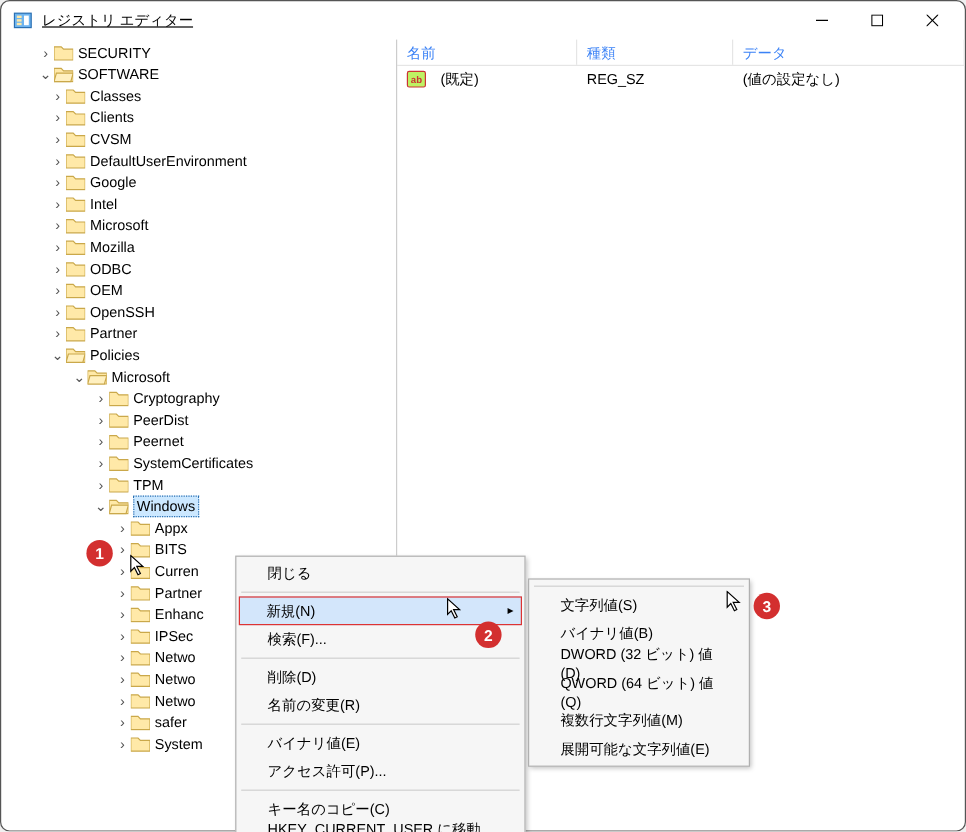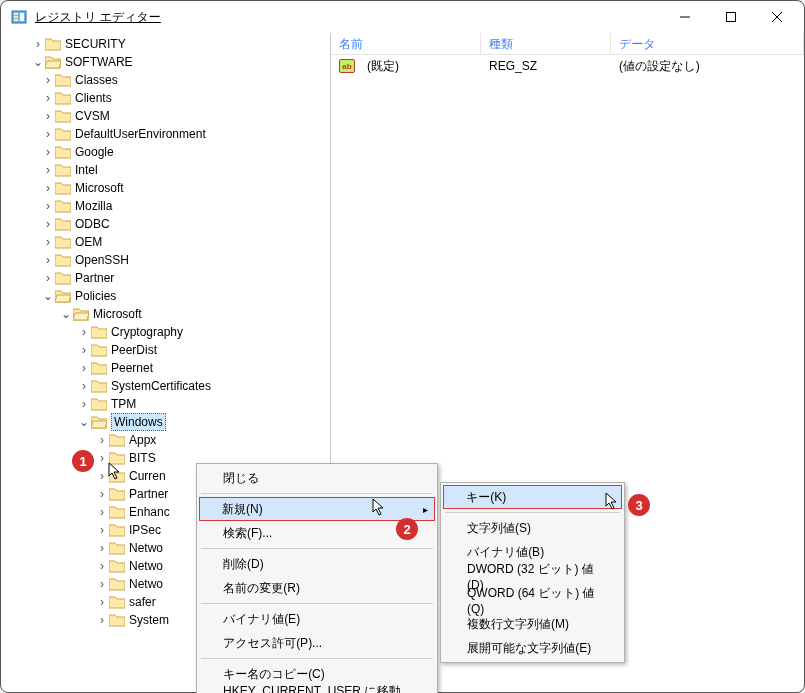--- a/index.html
+++ b/index.html
@@ -431,21 +431,20 @@
   <div class="item">名前の変更(R)</div>
   <div class="sep"></div>
   <div class="item">バイナリ値(E)</div>
   <div class="item">アクセス許可(P)...</div>
   <div class="sep"></div>
   <div class="item">キー名のコピー(C)</div>
   <div class="item">HKEY_CURRENT_USER に移動(T)</div>
 </div>
 
 <div class="ctxmenu submenu" style="left:440px; top:482px;">
-  <div class="item hl">キー(K)</div>
   <div class="sep"></div>
   <div class="item">文字列値(S)</div>
   <div class="item">バイナリ値(B)</div>
   <div class="item">DWORD (32 ビット) 値(D)</div>
   <div class="item">QWORD (64 ビット) 値(Q)</div>
   <div class="item">複数行文字列値(M)</div>
   <div class="item">展開可能な文字列値(E)</div>
 </div>
 
 <div class="badge" style="left:72px; top:450px;">1</div>

